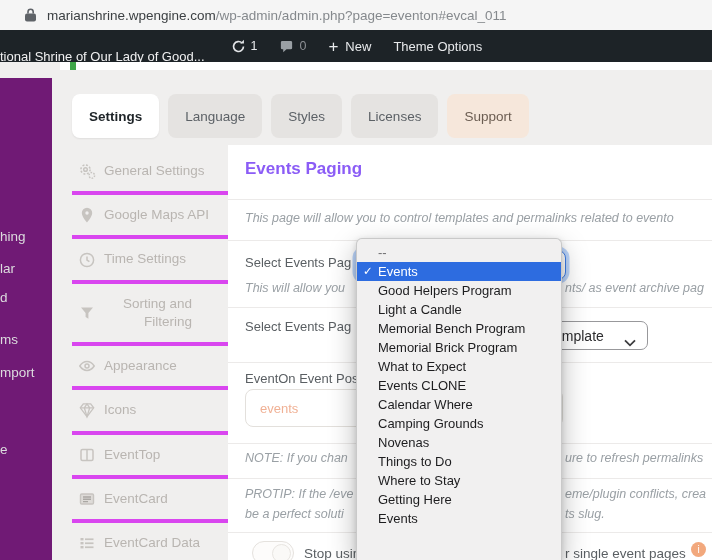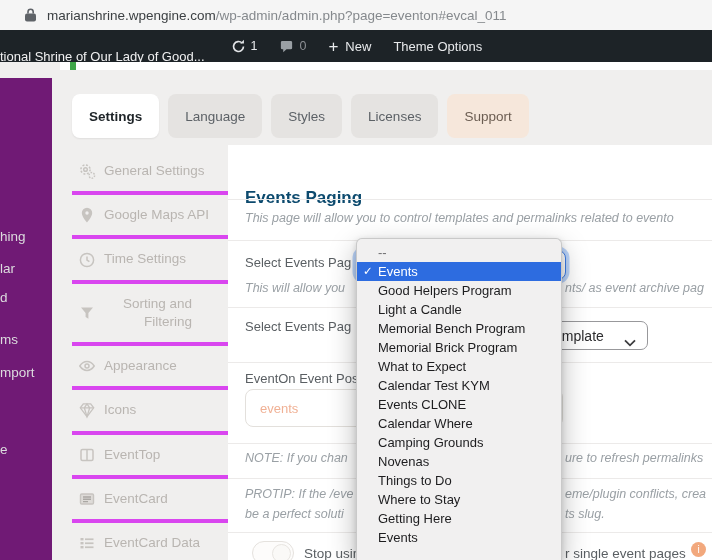--- a/index.html
+++ b/index.html
@@ -43,21 +43,21 @@
   .side-list { padding-top:6px; }
   .side-item { display:flex; align-items:center; gap:8px; padding:11px 8px 11px 26px; }
   .side-item + .side-item { border-top:4px solid #d946ef; margin-left:20px; padding-left:6px;text-align:right; }
   .side-icon { width:18px; height:18px; flex:0 0 18px; display:inline-flex; }
   .side-label { font-size:13.5px; color:#b9b5b1; line-height:1.35; }
 
   
   .main-card { position:absolute; left:176px; top:83px; width:308px; min-width:484px; height:415px; background:#ffffff; overflow:hidden; }
   .main-card { width:484px; }
   .divider { position:absolute; left:0; right:0; height:1px; background:#eceae9; }
-  .page-title { position:absolute; left:17px; top:14px; font-size:17px; font-weight:700; color:#0c4a6e; white-space:nowrap;margin-top:29px; }
+  .page-title { position:absolute; left:17px; top:14px; font-size:17px; font-weight:700; color:#8b5cf6; white-space:nowrap; }
   .italic-note { position:absolute; font-size:12.5px; font-style:italic; color:#9aa0a5; white-space:nowrap; }
   .field-label { position:absolute; left:17px; font-size:13px; color:#5a5f63; white-space:nowrap; }
 
   .select1 { position:absolute; left:128px; top:105px; width:210px; height:30px; background:#fff; border:1.5px solid #3e7ee8; border-radius:8px; box-shadow:0 0 0 3.5px rgba(77,145,245,.38); }
 
   .select2 { position:absolute; left:292px; top:176px; width:128px; height:29px; background:#fff; border:1px solid #98989b; border-radius:7px; display:flex; align-items:center; padding-left:26px; }
   .select2 .sel-text { font-size:14px; color:#2c2c2e; white-space:nowrap; }
   .select2 .chev { position:absolute; right:11px; top:11px; }
 
   .slug-input { position:absolute; left:17px; top:244px; width:318px; height:38px; border:1px solid #e3e0dc; border-radius:8px; background:#fff; font-family:"Liberation Sans",sans-serif; font-size:13px; padding:0 14px; color:#3c4043; }
@@ -287,21 +287,20 @@
   </div>
 
   <div class="dropdown">
     <div class="dd-item muted">--</div>
     <div class="dd-item selected">Events</div>
     <div class="dd-item">Good Helpers Program</div>
     <div class="dd-item">Light a Candle</div>
     <div class="dd-item">Memorial Bench Program</div>
     <div class="dd-item">Memorial Brick Program</div>
     <div class="dd-item">What to Expect</div>
-    <div class="dd-item">Calendar Test KYM</div>
     <div class="dd-item">Events CLONE</div>
     <div class="dd-item">Calendar Where</div>
     <div class="dd-item">Camping Grounds</div>
     <div class="dd-item">Novenas</div>
     <div class="dd-item">Things to Do</div>
     <div class="dd-item">Where to Stay</div>
     <div class="dd-item">Getting Here</div>
     <div class="dd-item">Events</div>
   </div>
 

